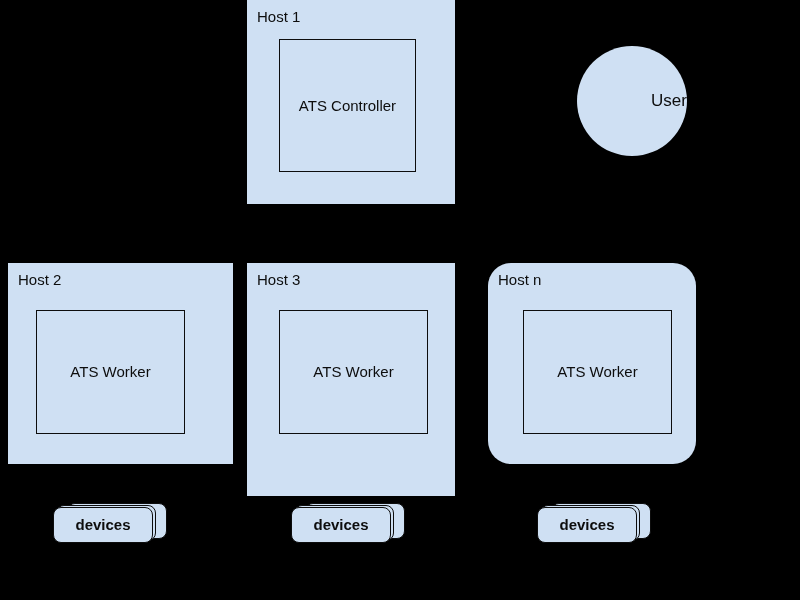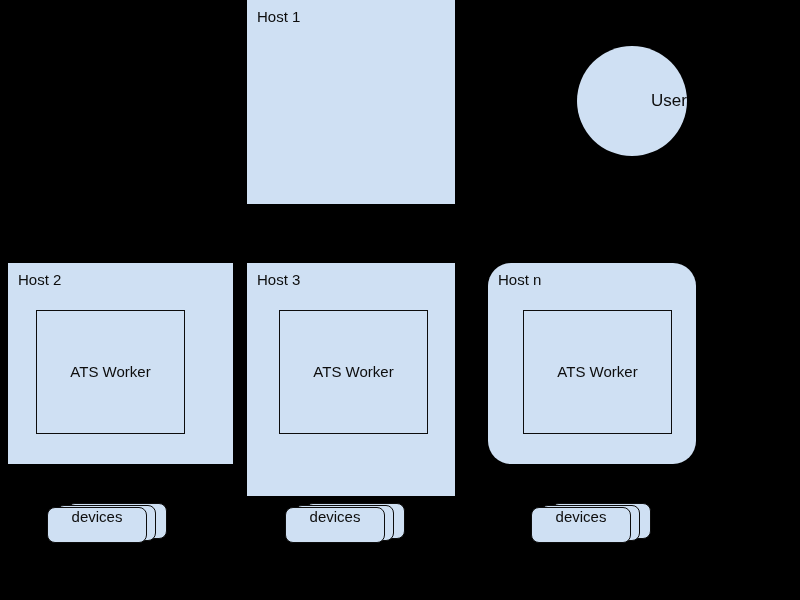--- a/index.html
+++ b/index.html
@@ -84,39 +84,44 @@
     background: #cfe0f3;
     border: 1px solid #0d0d0d;
     border-radius: 8px;
     box-sizing: border-box;
     width: 100px;
     height: 36px;
   }
   .devices-sheet.back2 { left: 22px; top: 0px;  }
   .devices-sheet.back1 { left: 11px; top: 2px;  }
   .devices-sheet.front {
-    left: 2px;
+    left: 8px;
     top: 4px;
     display: flex;
+    align-items: center;
     justify-content: center;
+    font-weight: bold;
   }
   .devices-label {
     font-size: 15px;
     color: #0d0d0d;
     line-height: 18px;
     white-space: nowrap;
   }
 </style>
 </head>
 <body>
 
 <div id="canvas">
 
   <div class="host-box" style="left:247px; top:0px; width:208px; height:204px;">
     <div class="host-label">Host 1</div>
+    <div class="inner-box" style="left:32px; top:39px; width:137px; height:133px;">
+      <span class="inner-label">ATS Controller</span>
+    </div>
   </div>
 
   <div class="actor-circle" style="left:577px; top:46px; width:110px; height:110px;">
     <span class="actor-label">User</span>
   </div>
 
   <div class="host-box" style="left:8px; top:263px; width:225px; height:201px;">
     <div class="host-label">Host 2</div>
     <div class="inner-box" style="left:28px; top:47px; width:149px; height:124px;">
       <span class="inner-label">ATS Worker</span>

